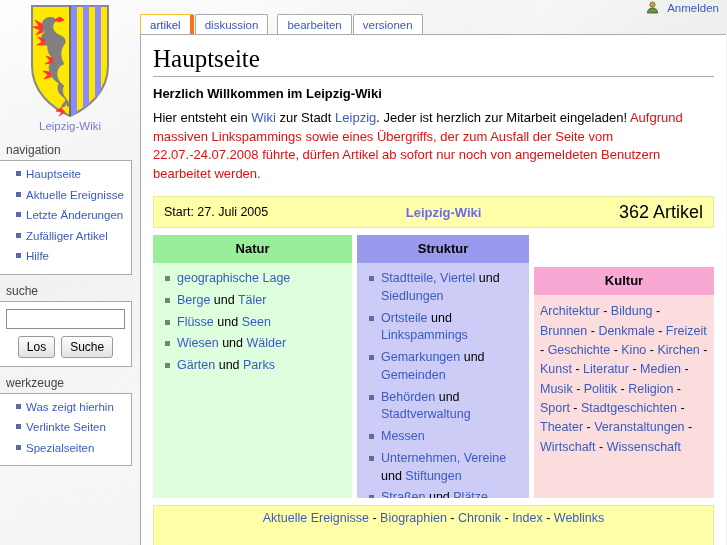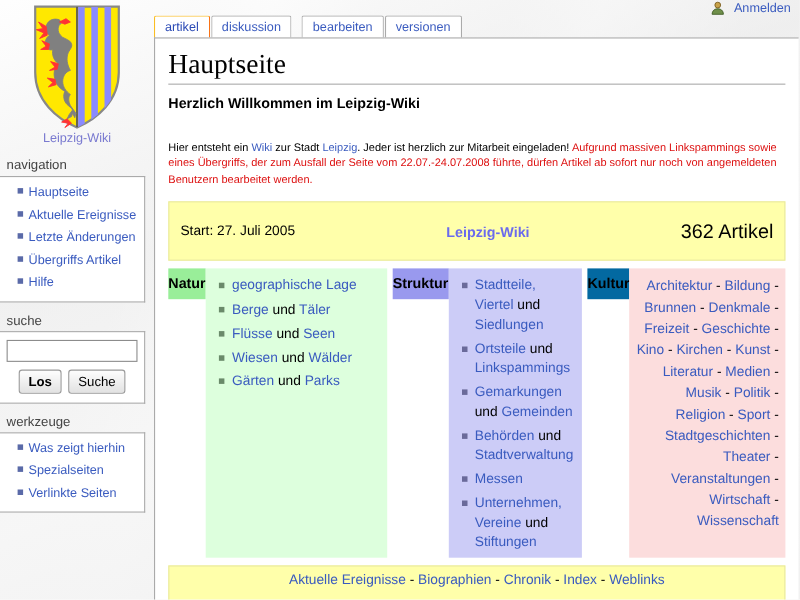--- a/index.html
+++ b/index.html
@@ -44,21 +44,21 @@
     background: #fff;
     border: 1px solid #aaa;
     border-bottom: none;
     border-top-left-radius: 2px; border-top-right-radius: 2px;
     white-space: nowrap;
     cursor: pointer;
   }
   .tab.selected {
     background: #fff;
     border-left: 1px solid #fabd23;
-    border-right: 1px solid #f97316;
+    border-right: 4px solid #f97316;
     border-top: 1px solid #fabd23;
     color: #2b4ab5;
   }
   .tab.gap-before { margin-left: 8px; }
 
   
   #personal-bar {
     position: absolute; right: 8px; top: 1px;
     display: flex; align-items: center; gap: 8px;
     font-size: 11.5px;
@@ -76,65 +76,65 @@
     overflow: hidden;
   }
   #page-title {
     font-size: 25px; font-weight: normal;
     font-family: "Liberation Serif", serif;
     padding-bottom: 2px; margin: 0 0 9px 0;
     border-bottom: 1px solid #aaa;
     line-height: 1.15;
   }
   #welcome-heading {
-    font-size: 13px; font-weight: bold; margin: 0 0 27px 0;
+    font-size: 13px; font-weight: bold; margin: 0 0 8px 0;
   }
   #intro-paragraph {
-    margin: 0 0 12px 0; line-height: 1.45; font-size: 10px;
+    margin: 0 0 12px 0; line-height: 1.45; font-size: 13px;
   }
   .warn { color: #dd1111; }
 
   
   #start-banner {
     background: #ffffaa;
     border: 1px solid #e8e8a0;
-    height: 54px;
+    height: 32px;
     display: flex; align-items: center;
     padding: 0 10px;
     margin-bottom: 7px;
   }
   #banner-start { flex: 0 0 auto; font-size: 12.5px; }
   #banner-title {
     flex: 1 1 auto; text-align: center;
     font-weight: bold; color: #6a6aee; font-size: 13px;
   }
   #banner-count { flex: 0 0 auto; font-size: 18px; }
 
   
   #columns {
     display: flex; gap: 5px; height: 263px;
   }
-  .col { display: flex; }
+  .col { display: flex; flex-direction: column; }
   .col-natur    { flex: 0 0 199px; }
   .col-struktur { flex: 0 0 172px; }
   .col-kultur   { flex: 1 1 auto; }
 
   .col-head {
     height: 28px; line-height: 28px;
     text-align: center; font-weight: bold; font-size: 13px;
     color: #000;
   }
   .col-body { flex: 1 1 auto; padding: 7px 6px 6px 6px; overflow: hidden; }
 
   .col-natur    .col-head { background: #99ee99; }
   .col-natur    .col-body { background: #ddffdd; }
   .col-struktur .col-head { background: #9999ee; }
   .col-struktur .col-body { background: #ccccf7; }
-  .col-kultur   .col-head { background: #0369a1; }
-  .col-kultur   .col-body { background: #fcdddd; text-align: right; }
+  .col-kultur   .col-head { background: #f9a8d4; margin-top: 32px; }
+  .col-kultur   .col-body { background: #fcdddd; }
 
   .col-body ul { margin: 0; padding: 0 0 0 18px; list-style: none; }
   .col-body li {
     position: relative; margin: 0 0 4px 0; line-height: 1.42; font-size: 12.5px;
   }
   .col-body li::before {
     content: ""; position: absolute; left: -12px; top: 6px;
     width: 5px; height: 5px; background: #6a8a6a;
   }
   .col-struktur li::before { background: #6a6a9a; }
@@ -180,21 +180,21 @@
   #search-buttons {
     display: flex; gap: 6px; justify-content: center; margin-top: 7px;
   }
   .search-btn {
     font-family: "Liberation Sans", sans-serif;
     font-size: 12px; padding: 3px 8px;
     background: linear-gradient(to bottom, #fdfdfd, #e2e2e2);
     border: 1px solid #9a9a9a; border-radius: 3px;
     cursor: pointer; color: #000;
   }
-  #go-button { font-weight: bold; }
+  #go-button { font-weight: normal; }
 </style>
 </head>
 <body>
 
 <div id="logo-area">
   <svg id="coat-of-arms" width="80" height="115" viewBox="0 0 80 115">
     <path d="M2 2 H78 V62 C78 88 58 104 40 112 C22 104 2 88 2 62 Z" fill="#ffe800" stroke="#888" stroke-width="2"></path>
     <g clip-path="url(#shieldclip)">
       <rect x="41" y="2" width="6" height="110" fill="#8a8aff"></rect>
       <rect x="53" y="2" width="6" height="110" fill="#8a8aff"></rect>
@@ -294,21 +294,21 @@
 
 <div id="sidebar">
 
   <div class="portlet">
     <div class="portlet-title">navigation</div>
     <div class="portlet-body">
       <ul id="nav-list">
           <li><a href="#">Hauptseite</a></li>
           <li><a href="#">Aktuelle Ereignisse</a></li>
           <li><a href="#">Letzte Änderungen</a></li>
-          <li><a href="#">Übergriffs Artikel</a></li>
+          <li><a href="#">Zufälliger Artikel</a></li>
           <li><a href="#">Hilfe</a></li>
         </ul>
     </div>
   </div>
 
   <div class="portlet">
     <div class="portlet-title">suche</div>
     <div class="portlet-body" id="search-body">
       <input id="search-input" type="text" placeholder="" style="">
       <div id="search-buttons">
@@ -316,18 +316,18 @@
         <button class="search-btn">Suche</button>
       </div>
     </div>
   </div>
 
   <div class="portlet">
     <div class="portlet-title">werkzeuge</div>
     <div class="portlet-body">
       <ul id="tools-list">
           <li><a href="#">Was zeigt hierhin</a></li>
+          <li><a href="#">Verlinkte Seiten</a></li>
           <li><a href="#">Spezialseiten</a></li>
-          <li><a href="#">Verlinkte Seiten</a></li>
         </ul>
     </div>
   </div>
 </div>
 
 </body></html>

